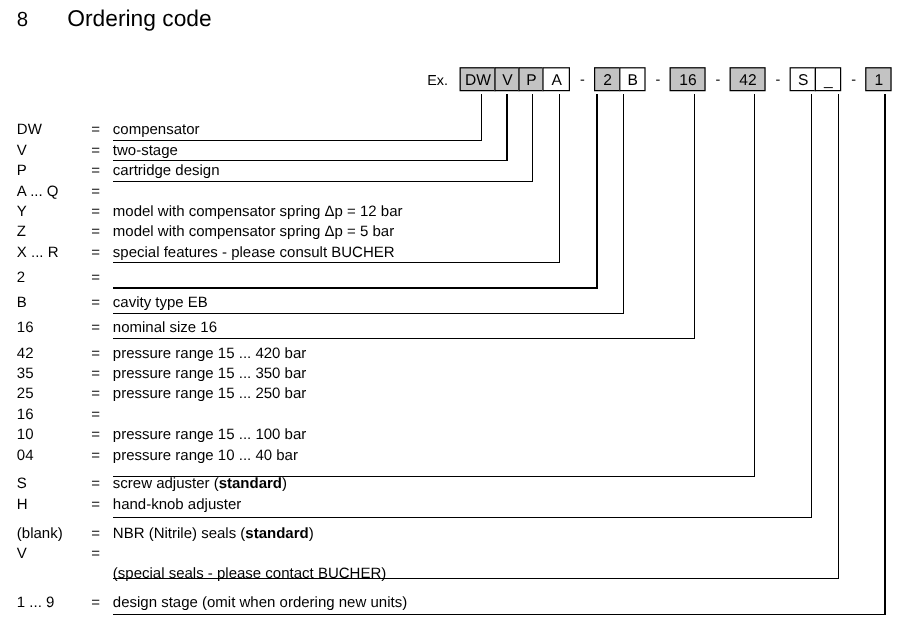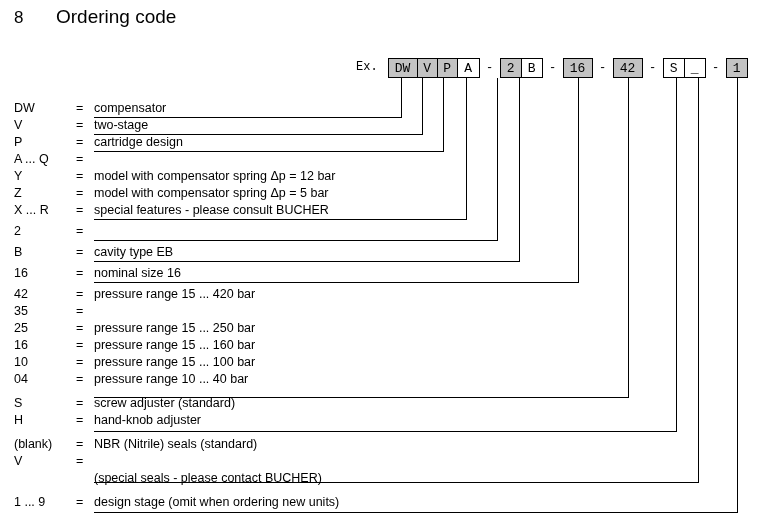--- a/index.html
+++ b/index.html
@@ -31,23 +31,22 @@
   #heading .txt {
     font-size: 19px;
   }
 
   
   #code-strip {
     position: absolute;
     left: 356px;
     top: 56px;
     display: flex;
-    align-items: flex-end;
+    align-items: flex-start;
     height: 22px;
-    font-family: Liberation Mono, monospace;
   }
   #code-strip .ex-label {
     font-size: 12px;
     margin-right: 10px;
     line-height: 22px;
   }
   .code-group {
     display: flex;
   }
   .code-box {
@@ -94,21 +93,21 @@
     left: 62px;
     top: 0;
   }
   .lrow .ldesc {
     position: absolute;
     left: 80px;
     top: 0;
   }
   .gap { height: 7px; }
   .gap-sm { height: 4px; }
-  b { font-weight: normal; text-align: center; }
+  b { font-weight: bold; text-align: center; }
 
   
   #connectors {
     position: absolute;
     left: 0;
     top: 0;
     width: 766px;
     height: 524px;
     pointer-events: none;
   }
@@ -223,30 +222,30 @@
   <div class="gap-sm"></div>
 
   <div class="lrow">
     <span class="lcode">42</span>
     <span class="leq">=</span>
     <span class="ldesc">pressure range 15 ... 420 bar</span>
   </div>
   <div class="lrow">
     <span class="lcode">35</span>
     <span class="leq">=</span>
+    <span class="ldesc">pressure range 15 ... 350 bar</span>
   </div>
   <div class="lrow">
     <span class="lcode">25</span>
     <span class="leq">=</span>
     <span class="ldesc">pressure range 15 ... 250 bar</span>
   </div>
   <div class="lrow">
     <span class="lcode">16</span>
     <span class="leq">=</span>
-    <span class="ldesc">pressure range 15 ... 160 bar</span>
   </div>
   <div class="lrow">
     <span class="lcode">10</span>
     <span class="leq">=</span>
     <span class="ldesc">pressure range 15 ... 100 bar</span>
   </div>
   <div class="lrow">
     <span class="lcode">04</span>
     <span class="leq">=</span>
     <span class="ldesc">pressure range 10 ...   40 bar</span>

